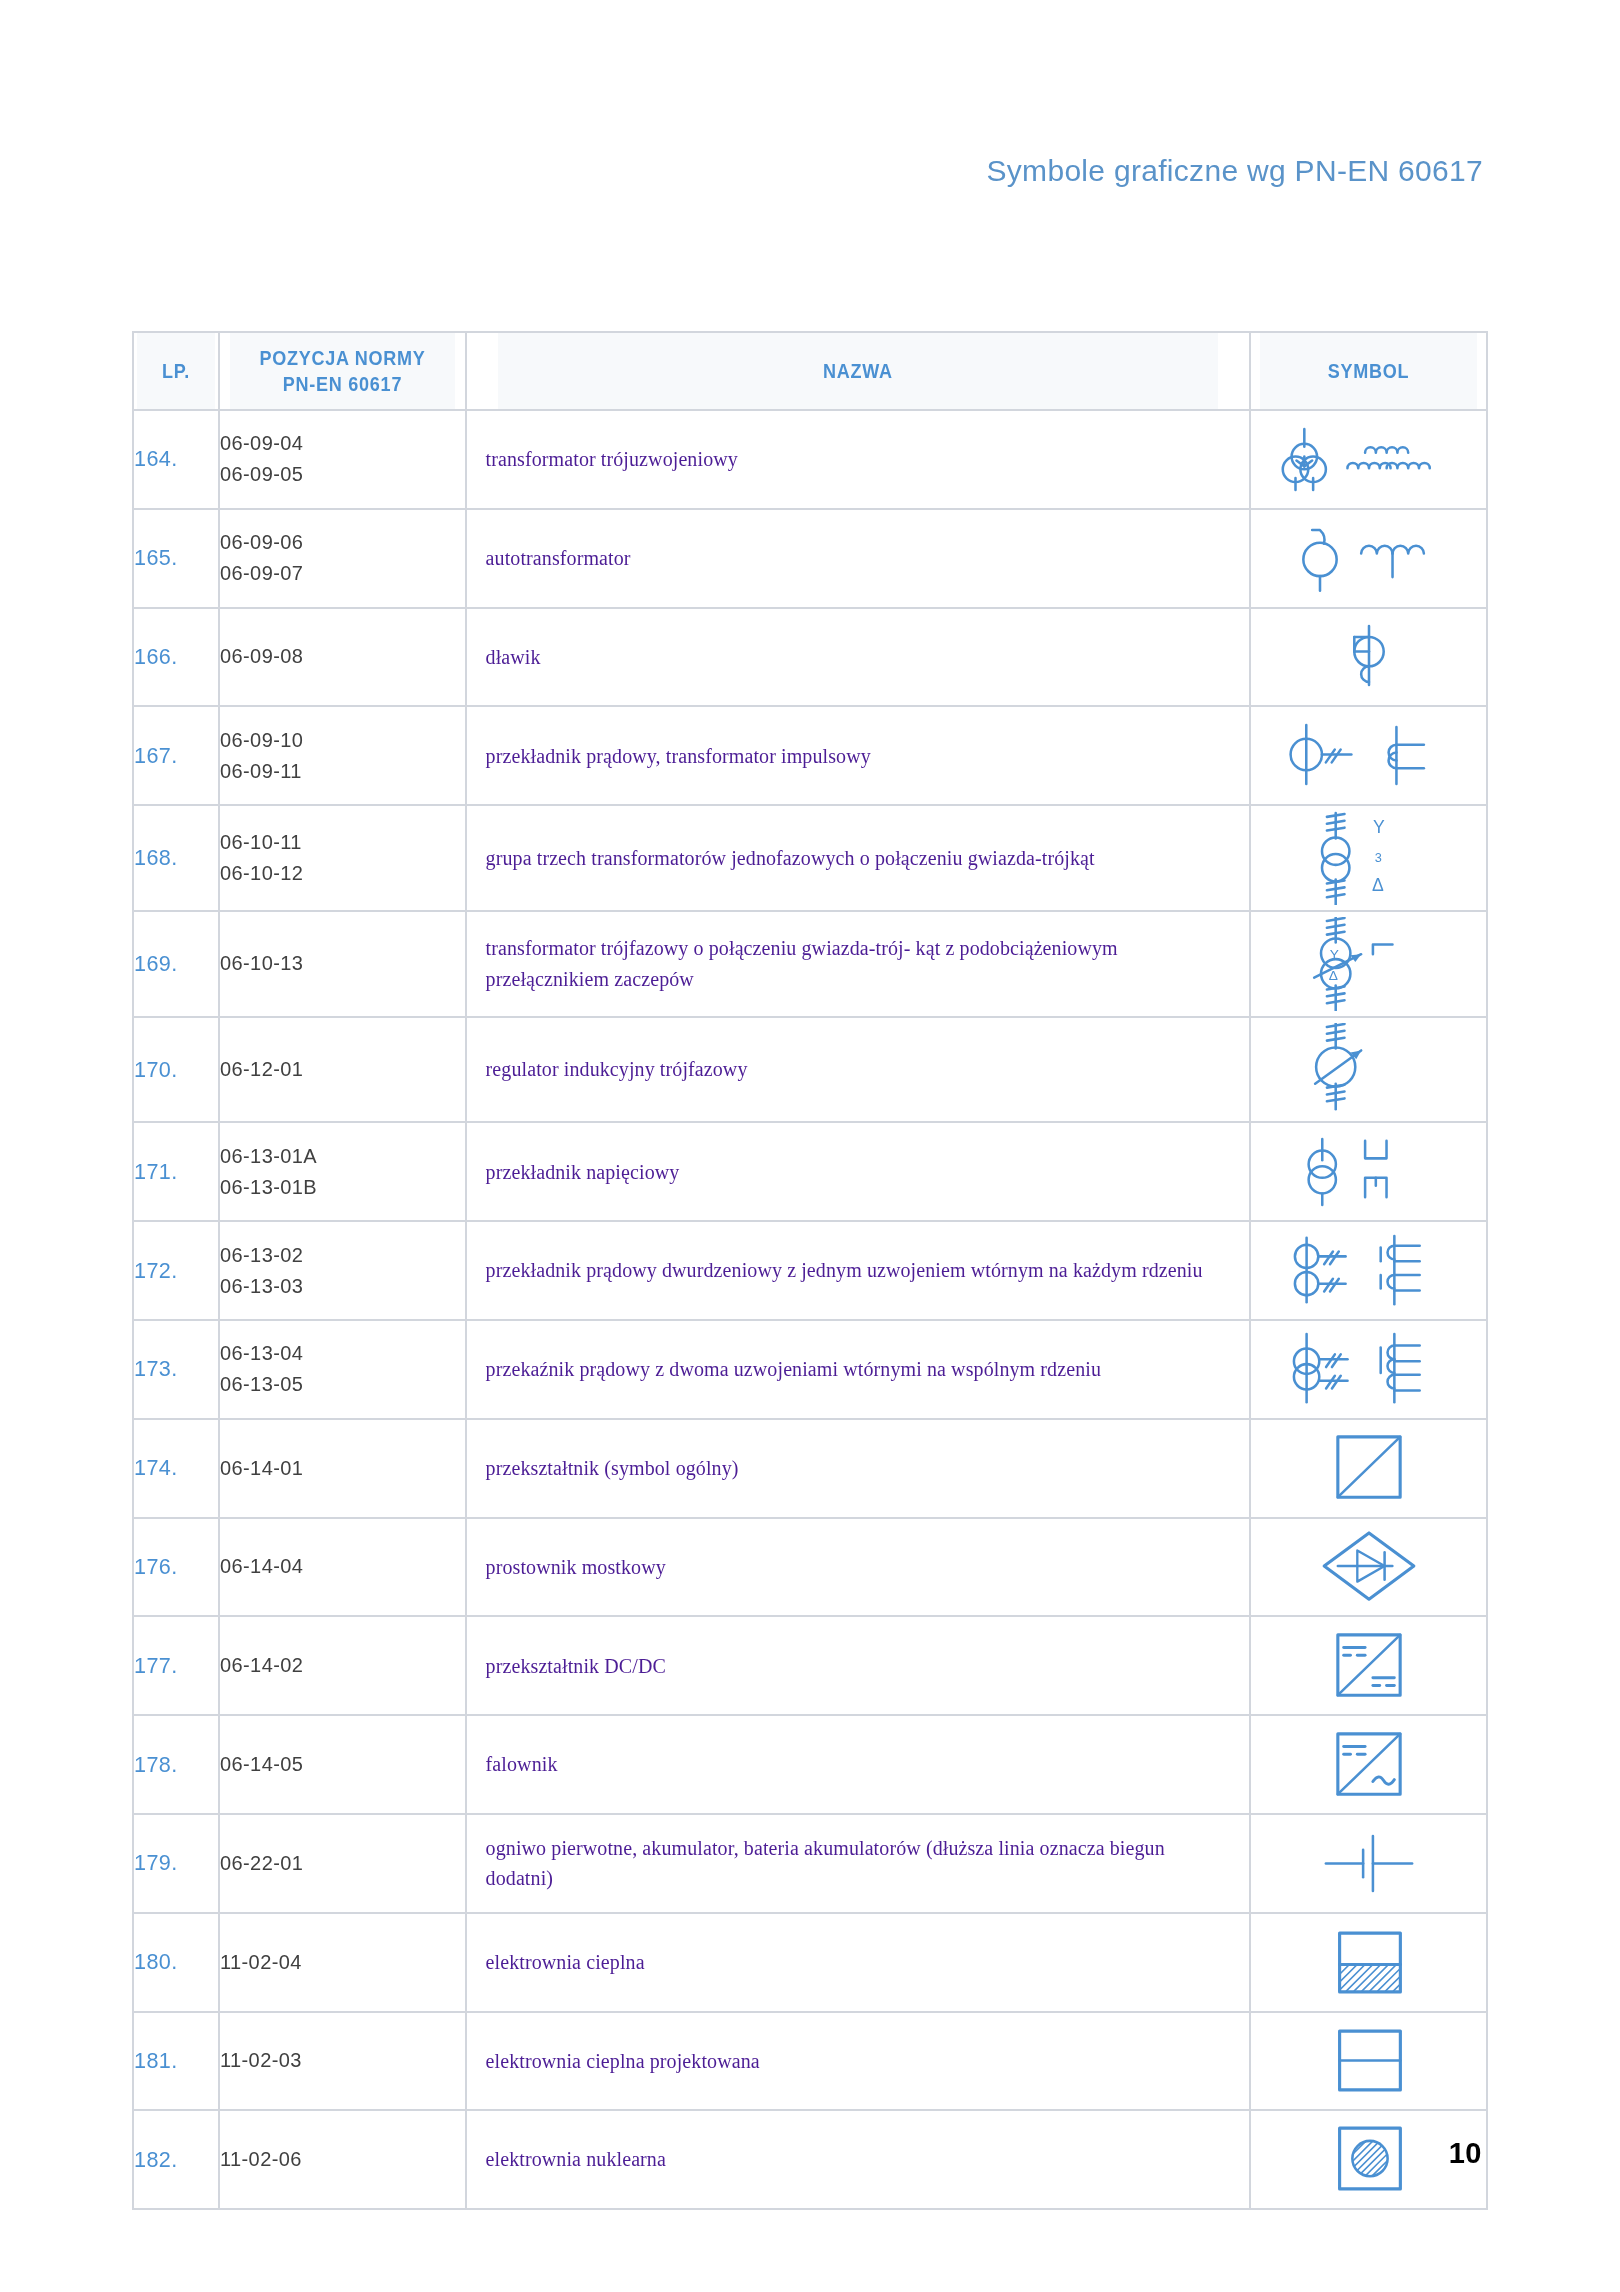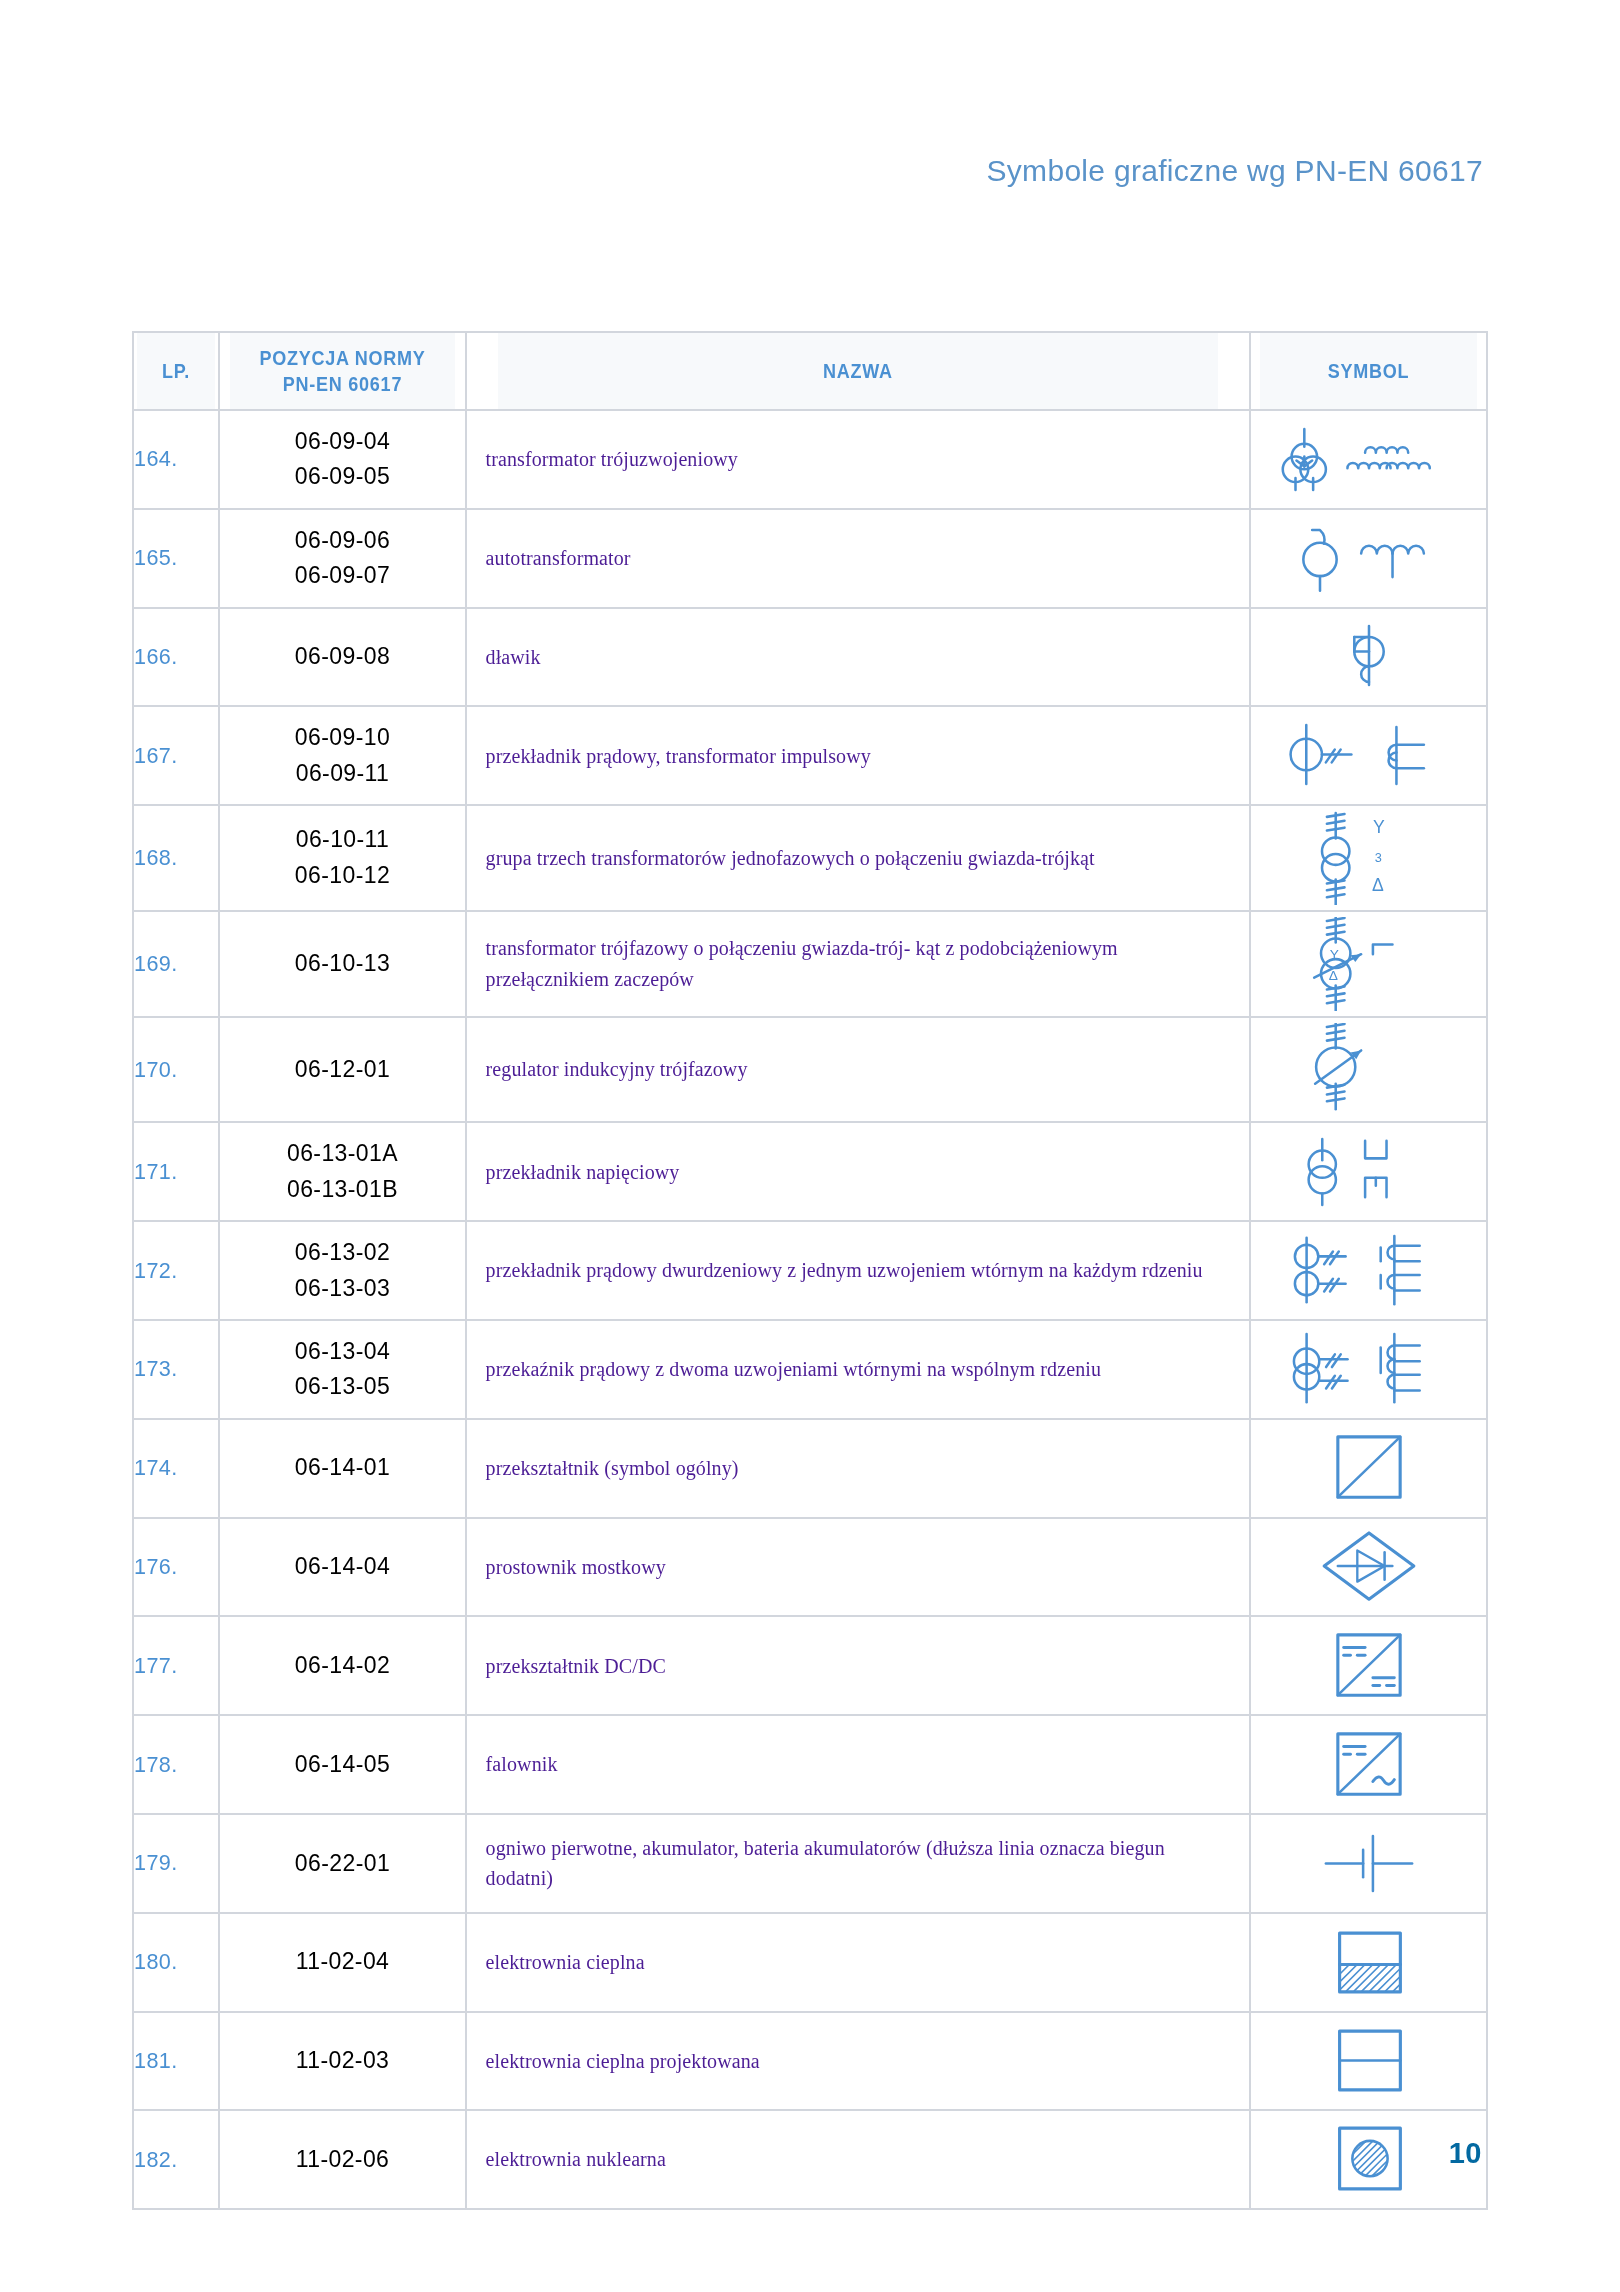--- a/index.html
+++ b/index.html
@@ -68,23 +68,22 @@
   col.c-symbol { width: 237px; }
 
   td.lp {
     text-align: left;
     color: #4a90d2;
     font-size: 21.6px;
     font-weight: 400;
     letter-spacing: 0.4px;
   }
   td.poz {
-    text-align: center;
-    color: #000000;
-    font-size: 23px;
+    color: #404040;
+    font-size: 20px;
     line-height: 1.55;
     letter-spacing: 0.4px;
   }
   td.nazwa {
     color: #4c1d95;
     font-size: 20px;
     line-height: 1.52;
     padding: 3.9px 13.7px 3.9px 18.6px;
     letter-spacing: 0.1px;
     font-family: Liberation Serif, serif;
@@ -95,21 +94,21 @@
   }
   td.symbol svg { display: inline-block; vertical-align: middle; }
 
   tr.r-tall td { height: 87px; }
 
   
   .pagenum {
     position: absolute;
     right: 134px;
     top: 2125px;
-    color: #0369a1;
+    color: #000000;
     font-size: 29px;
     font-weight: 700;
     letter-spacing: 0.5px;
   }
 </style>
 </head>
 <body>
 
 <div class="page">
 

